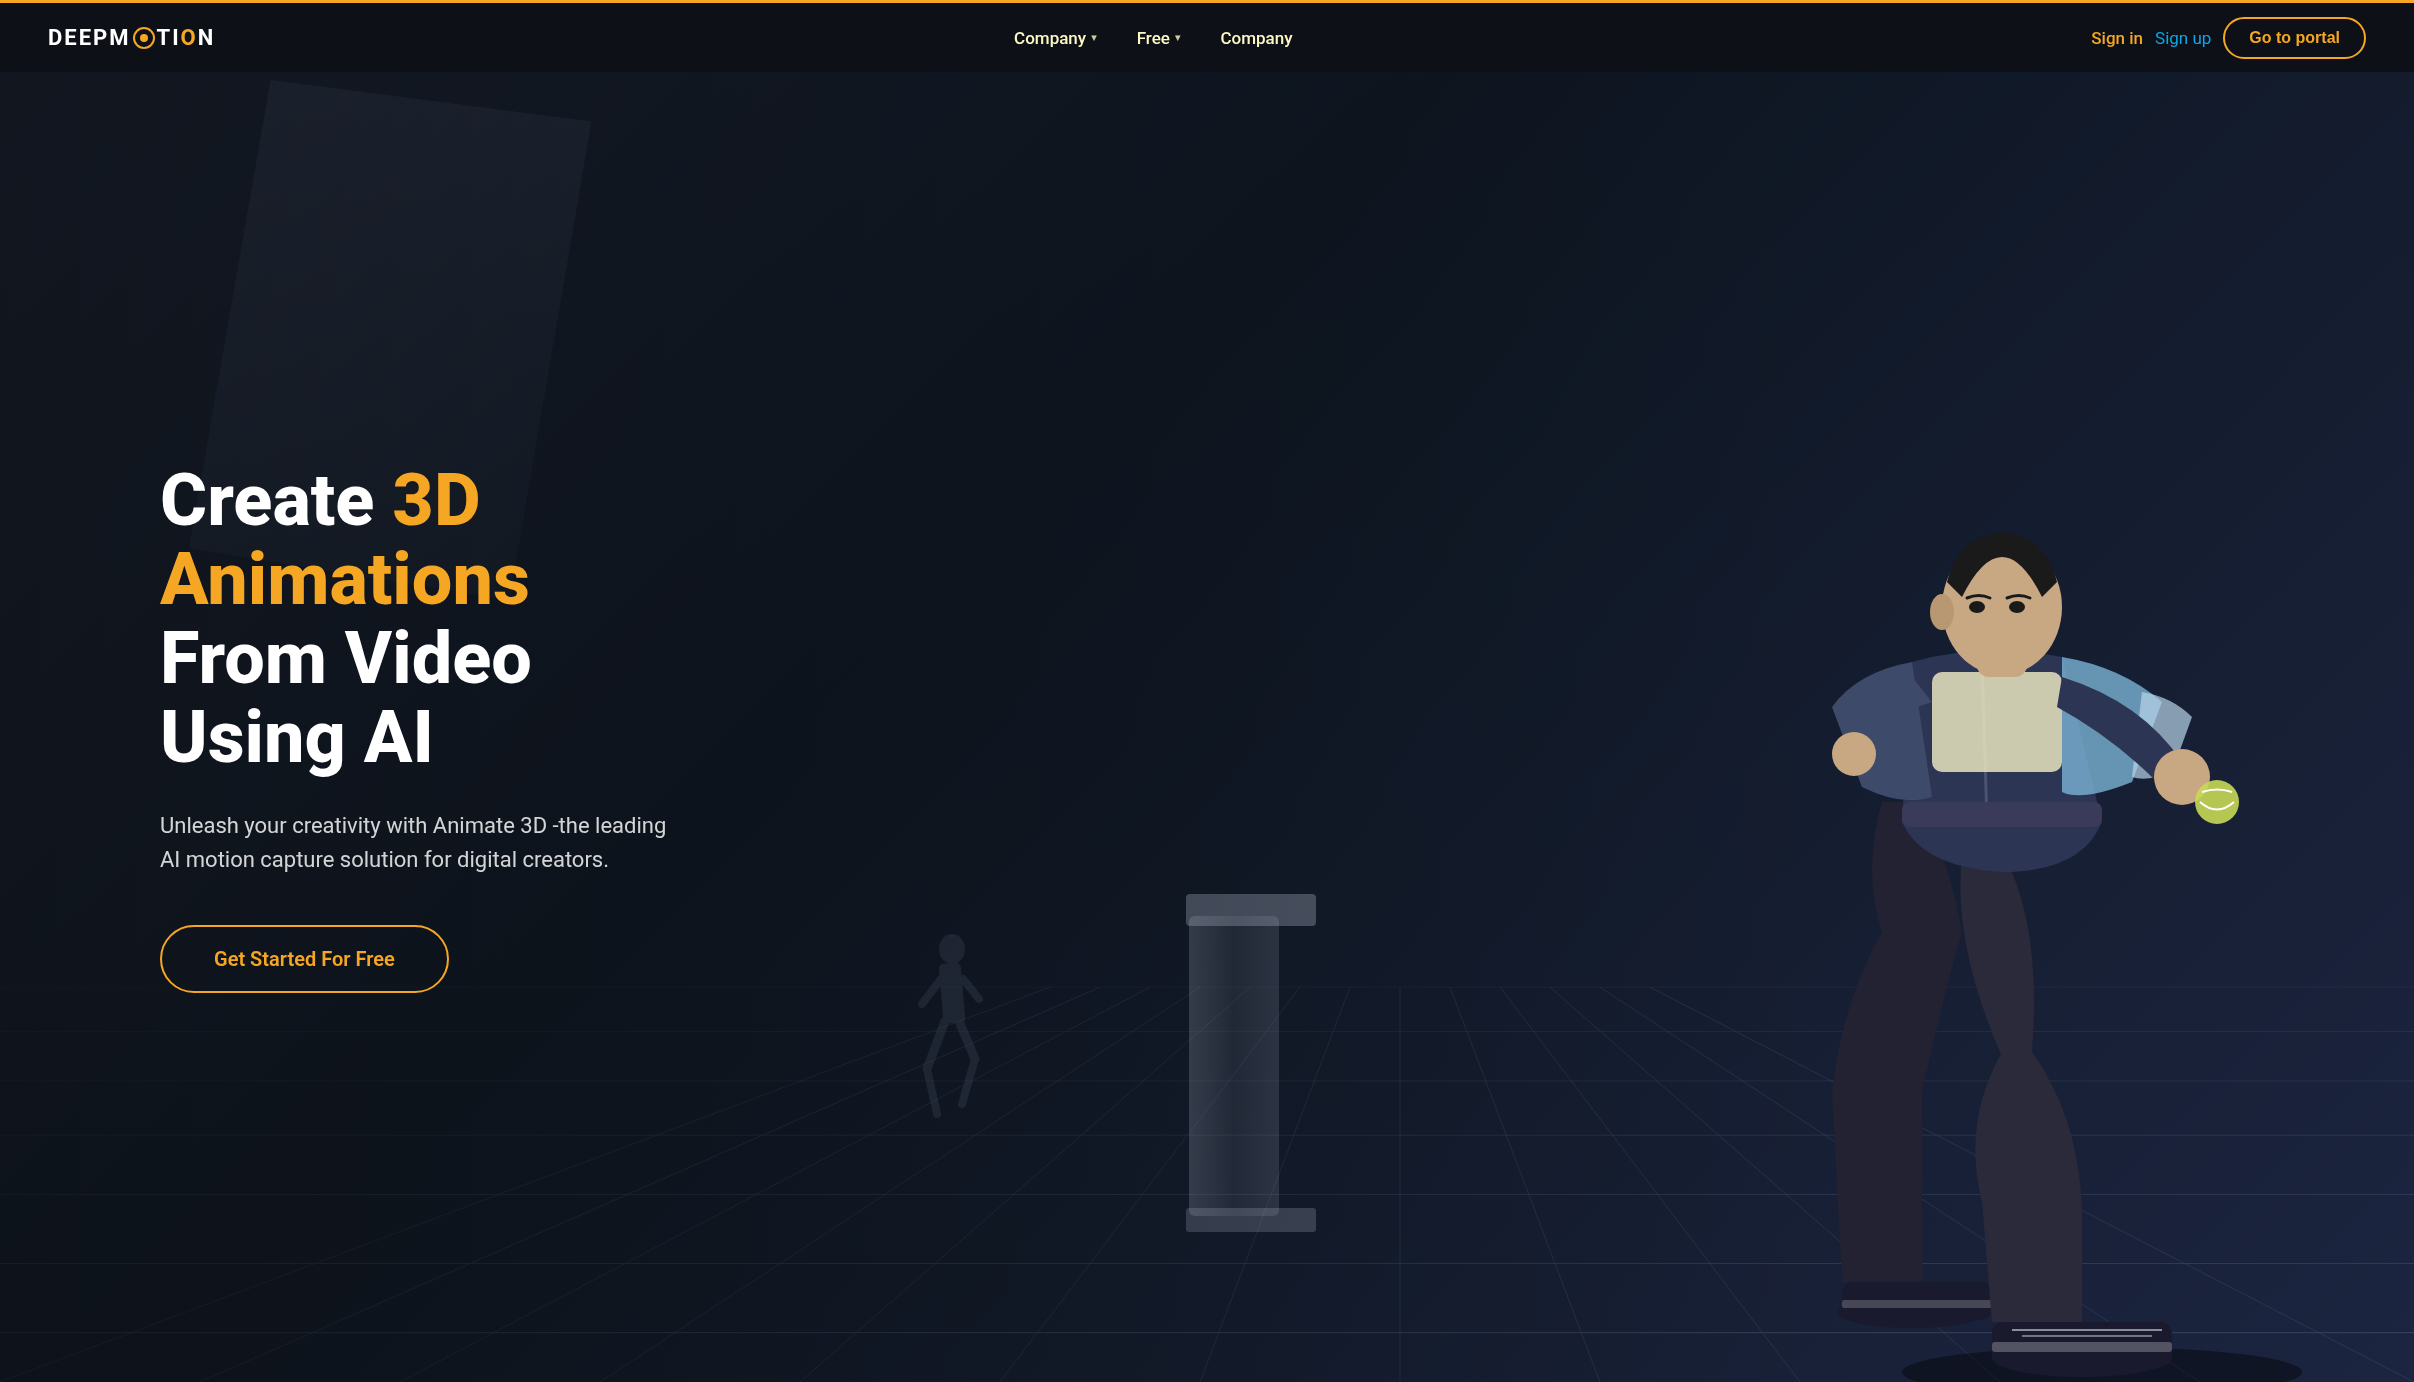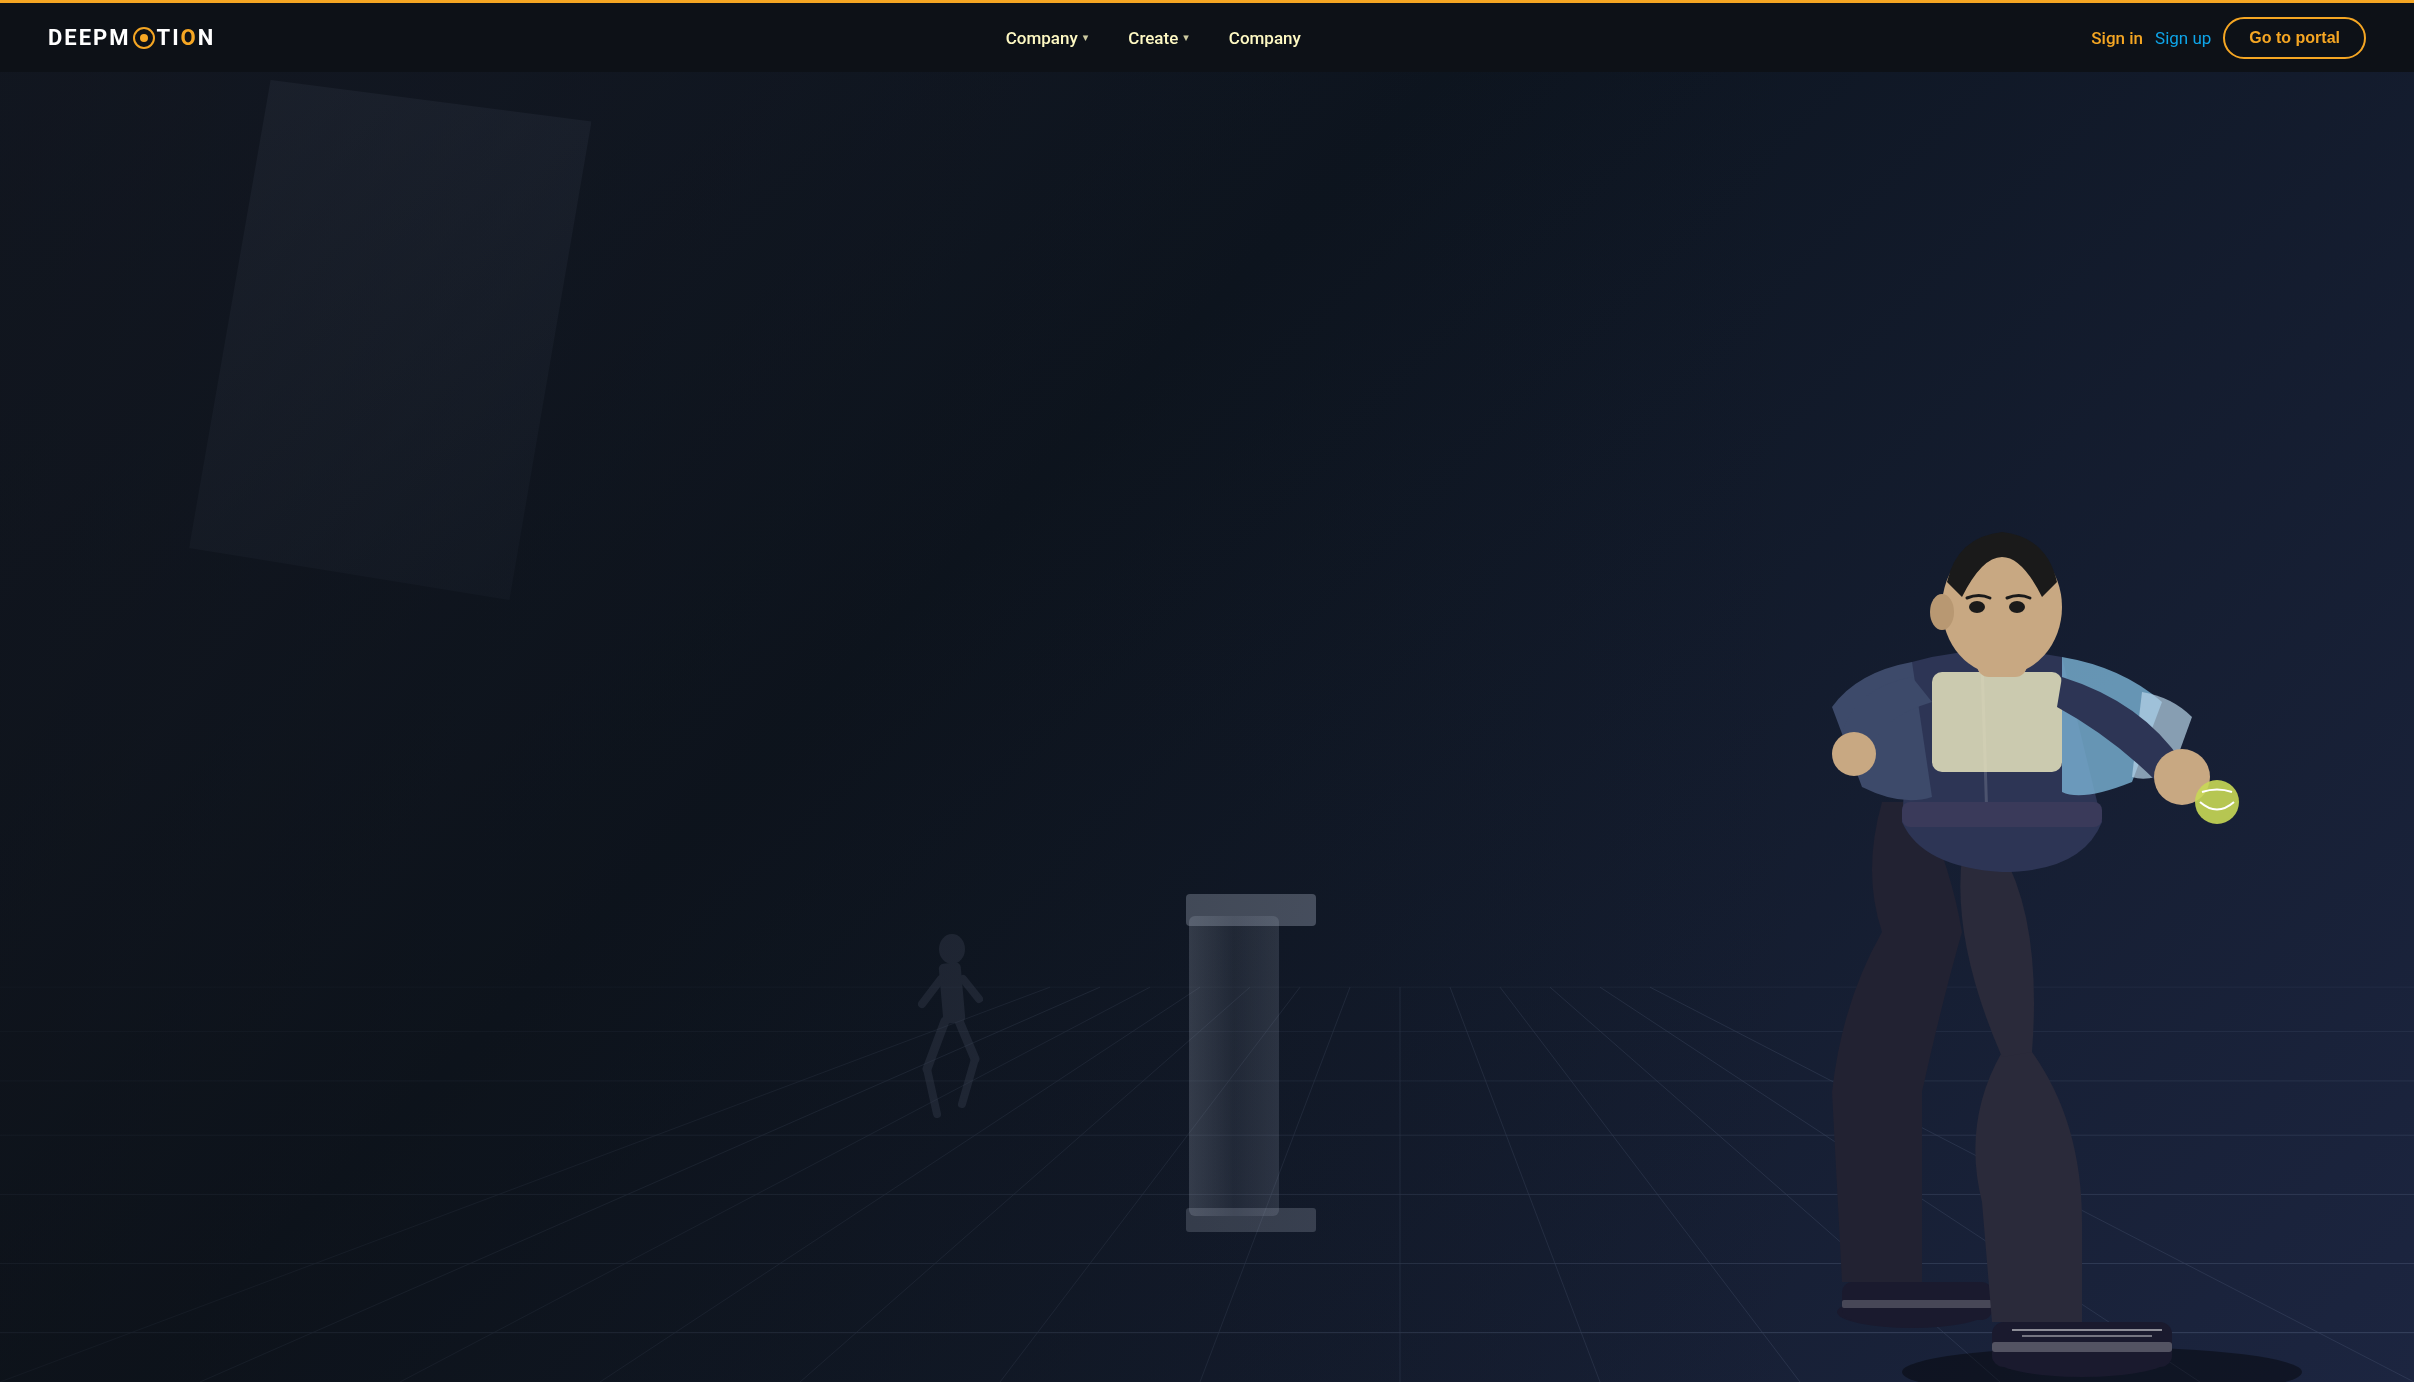--- a/index.html
+++ b/index.html
@@ -200,21 +200,21 @@
       <span>N</span>
     </span>
   </div>
 
   <div class="nav-center">
     <a class="nav-item" href="#">
       <span>Company</span>
       <span class="chevron">▾</span>
     </a>
     <a class="nav-item" href="#">
-      <span>Create</span>
+      <span>Free</span>
       <span class="chevron">▾</span>
     </a>
     <a class="nav-item" href="#">
       <span>Company</span>
     </a>
   </div>
 
   <div class="nav-right">
     <a class="nav-signin" href="#">Sign in</a>
     <a class="nav-signup" href="#">Sign up</a>
@@ -336,14 +336,22 @@
 
         <path d="M 310 175 Q 255 185 240 230 L 268 248 Q 280 215 330 200 Z" fill="#3d4a6a"></path>
 
         <ellipse cx="252" cy="252" rx="22" ry="22" fill="#c8a882"></ellipse>
       </svg>
     </div>
   </div>
 
   <div class="hero-overlay"></div>
 
+  <div class="hero-content">
+    <h1 class="hero-headline">
+      <span>Create </span><span class="highlight">3D Animations</span><br>
+      <span>From Video Using AI</span>
+    </h1>
+    <p class="hero-subtext">Unleash your creativity with Animate 3D -the leading AI motion capture solution for digital creators.</p>
+    <a class="hero-cta-btn" href="#">Get Started For Free</a>
+  </div>
 
 </section>
 
 </body></html>

